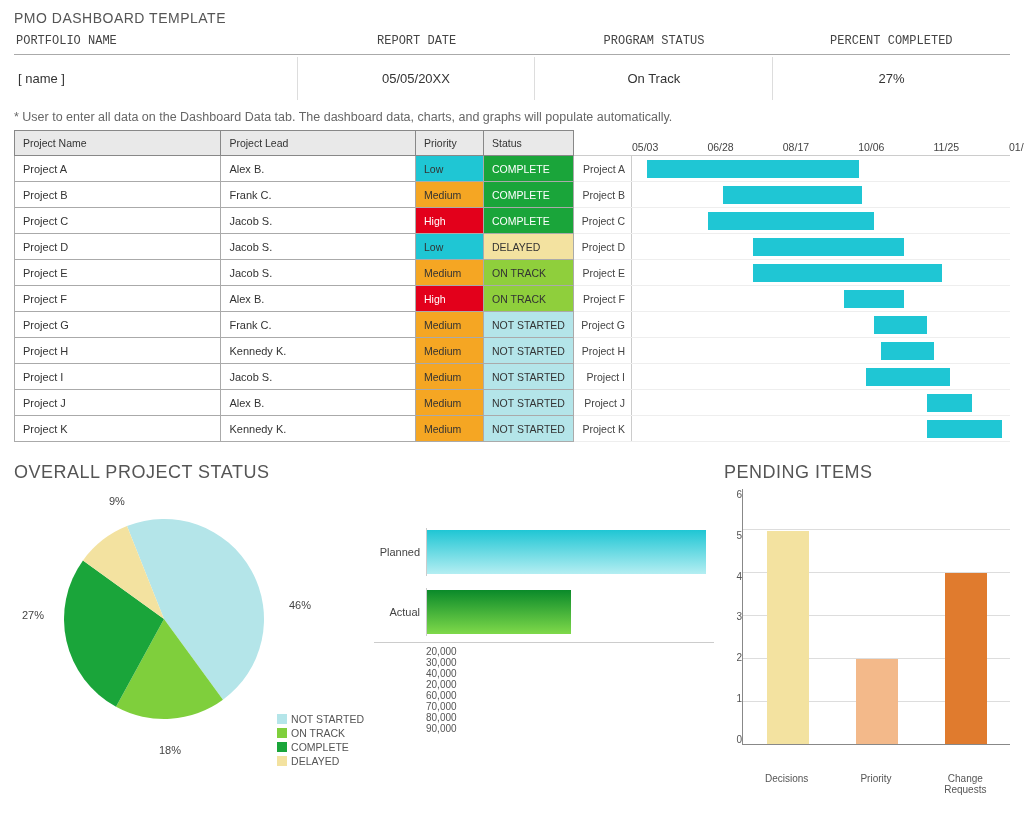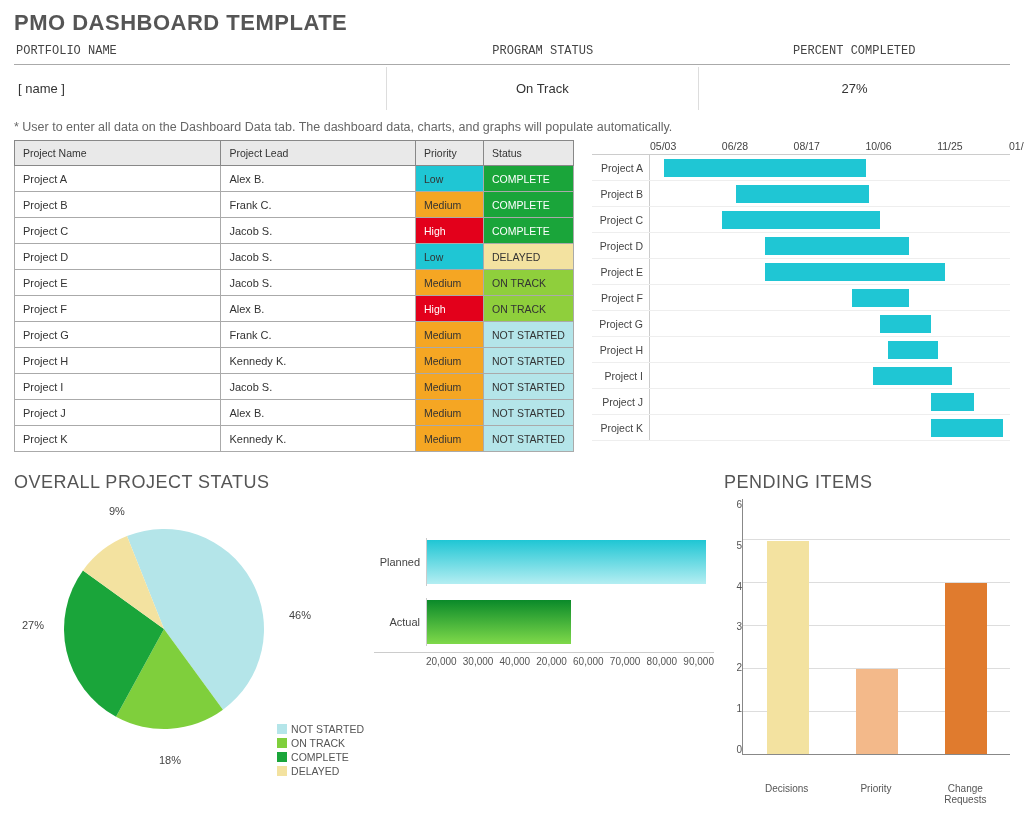--- a/index.html
+++ b/index.html
@@ -4,22 +4,22 @@
 <style>
   * { box-sizing: border-box; margin: 0; padding: 0; }
   body {
     font-family: "Century Gothic", "Avant Garde", sans-serif;
     background: #fff;
     width: 1024px;
     padding: 10px 14px;
     color: #333;
   }
   .title {
-    font-size: 22px;
-    font-weight: bold;
+    font-size: 14px;
+    font-weight: normal;
     letter-spacing: 0.5px;
     color: #555;
     margin-bottom: 4px;
   }
   .hdr-row {
     display: flex;
     border-bottom: 1px solid #aaa;
     margin-bottom: 2px;
   }
   .hdr-cell {
@@ -45,21 +45,21 @@
   .val-cell.c1 { flex: 1.2; }
   .val-cell.c2, .val-cell.c3, .val-cell.c4 { text-align: center; }
   .val-cell.c4 { border-right: none; }
   .note {
     font-size: 12.5px;
     color: #666;
     margin: 10px 0 6px 0;
   }
   .mid {
     display: flex;
-    gap: 18px;
+    align-items: flex-end;
   }
   
   .ptable {
     width: 560px;
     border: 1px solid #888;
     font-size: 11px;
     border-collapse: collapse;
   }
   .ptable th {
     background: #e9e9e9;
@@ -154,20 +154,21 @@
   .bb-actual { background: linear-gradient(to bottom, #0a8a2a, #7fd94a); }
   .bb-planned { background: linear-gradient(to bottom, #1fc6d4, #b4eef2); }
   .budget-axis {
     display: flex;
     justify-content: space-between;
     padding-left: 52px;
     font-size: 10px;
     color: #555;
     border-top: 1px solid #ccc;
     padding-top: 3px;
+    flex-direction: column;
   }
   
   .pend-area { height: 280px; display: flex; }
   .pend-yaxis {
     width: 18px;
     display: flex;
     flex-direction: column;
     justify-content: space-between;
     text-align: right;
     font-size: 10px;
@@ -198,25 +199,27 @@
   }
   .pend-lbl-row div { width: 60px; }
 </style>
 </head>
 <body>
 
 <div class="title">PMO DASHBOARD TEMPLATE</div>
 
 <div class="hdr-row">
   <div class="hdr-cell c1">PORTFOLIO NAME</div>
+  <div class="hdr-cell c2">REPORT DATE</div>
   <div class="hdr-cell c3">PROGRAM STATUS</div>
   <div class="hdr-cell c4">PERCENT COMPLETED</div>
 </div>
 <div class="val-row">
   <div class="val-cell c1">[ name ]</div>
+  <div class="val-cell c2">05/05/20XX</div>
   <div class="val-cell c3">On Track</div>
   <div class="val-cell c4">27%</div>
 </div>
 
 <div class="note">* User to enter all data on the Dashboard Data tab.  The dashboard data, charts, and graphs will populate automatically.</div>
 
 <div class="mid">
   <table class="ptable">
     <thead>
       <tr>

